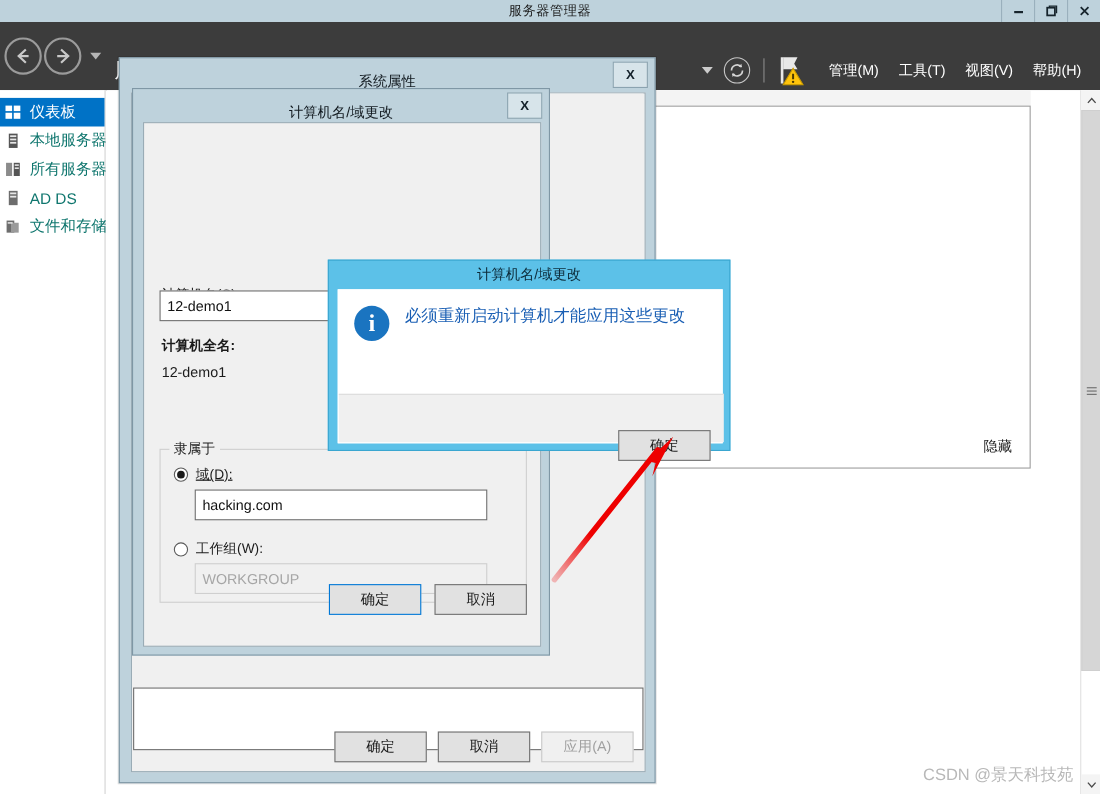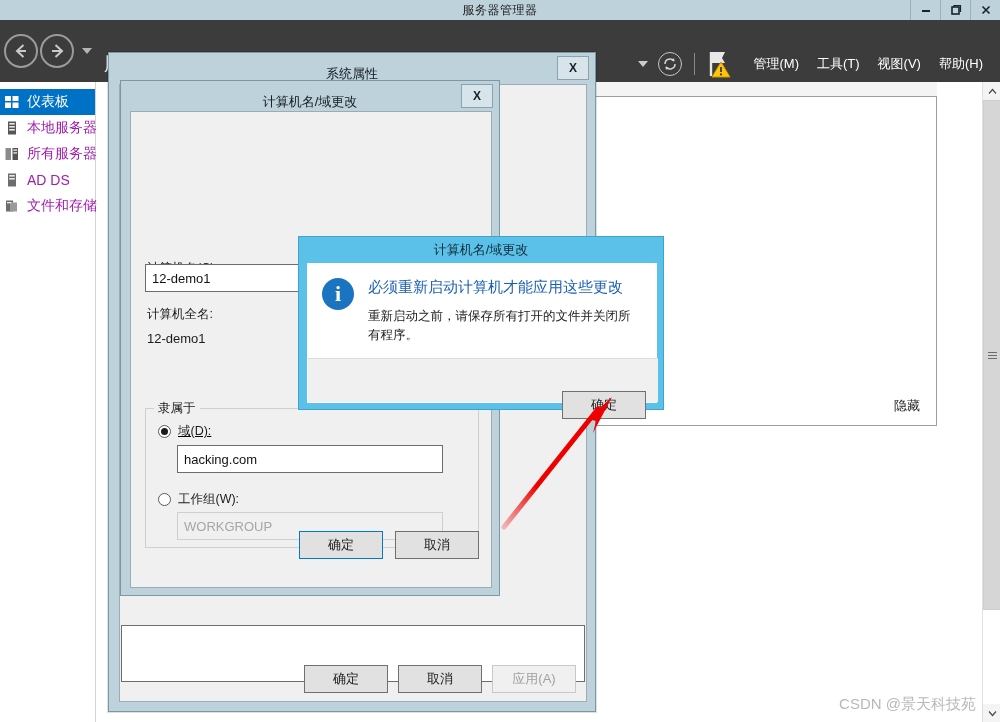--- a/index.html
+++ b/index.html
@@ -78,21 +78,21 @@
   }
 
   
   .sidebar {
     position: absolute; left: 0; top: 82px; width: 96px; height: 640px;
     background: #ffffff; border-right: 1px solid #d3d3d3;
   }
   .side-item {
     position: relative; height: 26px;
     display: flex; align-items: center; padding-left: 4px;
-    font-size: 14px; color: #a21caf; white-space: nowrap;
+    font-size: 14px; color: #0f766e; white-space: nowrap;
   }
   .side-item.selected { background: #0072c6; color: #ffffff; }
   .side-icon { width: 16px; height: 16px; margin-right: 7px; flex: 0 0 16px; }
 
   
   .content {
     position: absolute; left: 97px; top: 82px; width: 903px; height: 640px;
     background: #ffffff; overflow: hidden;
   }
 
@@ -461,21 +461,21 @@
   <div class="dlg-cnd">
     <div class="dlg-title-bar">
       <span class="dlg-title">计算机名/域更改</span>
       <div class="dlg-x">X</div>
     </div>
     <div class="dlg-cnd-body">
 
       <div style="position:absolute; left:16px; top:148px;text-decoration:underline;" class="lbl">计算机名(C):</div>
       <div class="tbox" style="position:absolute; left:14px; top:152px; width:332px;">12-demo1</div>
 
-      <div style="position:absolute; left:16px; top:194px;" class="lbl">计算机全名:</div>
+      <div style="position:absolute; left:16px; top:194px;font-weight:bold;" class="lbl">计算机全名:</div>
       <div style="position:absolute; left:16px; top:219px; font-size:13px; color:#1b1b1b;">12-demo1</div>
 
       <div class="groupbox">
         <span class="groupbox-legend">隶属于</span>
 
         <div class="radio-row" style="position:absolute; left:12px; top:14px;text-decoration:underline;">
           <span class="radio">
               <span class="dot"></span>
             </span>
           <span class="lbl">域(D):</span>
@@ -496,21 +496,20 @@
     </div>
   </div>
 
   <div class="msgbox">
     <div class="msgbox-title">计算机名/域更改</div>
     <div class="msgbox-inner">
       <div class="msg-content">
         <div class="info-icon">i</div>
         <div>
           <div class="msg-head">必须重新启动计算机才能应用这些更改</div>
-          <div class="msg-sub">重新启动之前，请保存所有打开的文件并关闭所有程序。</div>
         </div>
       </div>
       <div class="msgbox-footer">
         <div class="wbtn">确定</div>
       </div>
     </div>
   </div>
 
   <svg class="red-arrow" width="150" height="160" viewBox="0 0 150 160">
     <defs>

